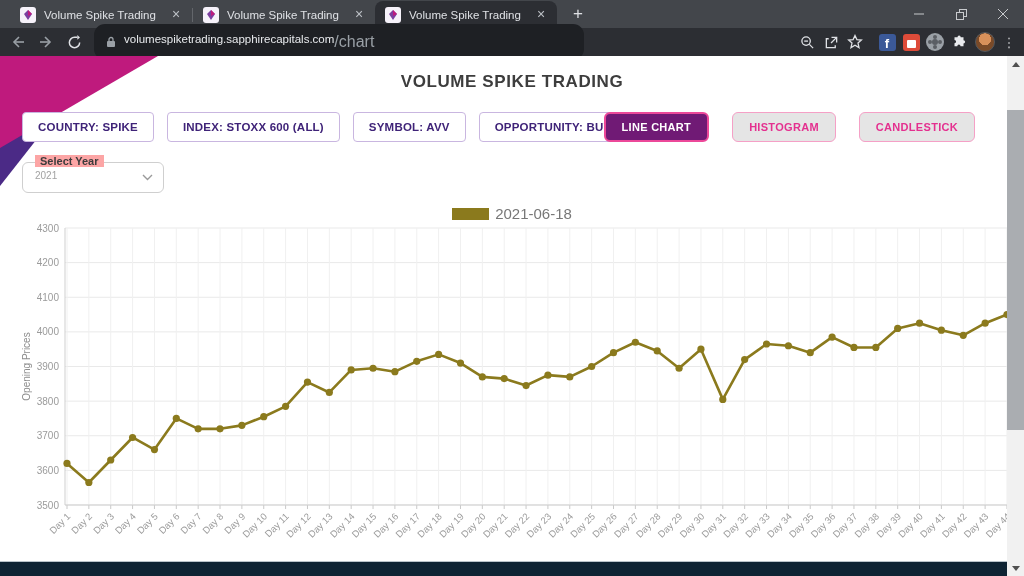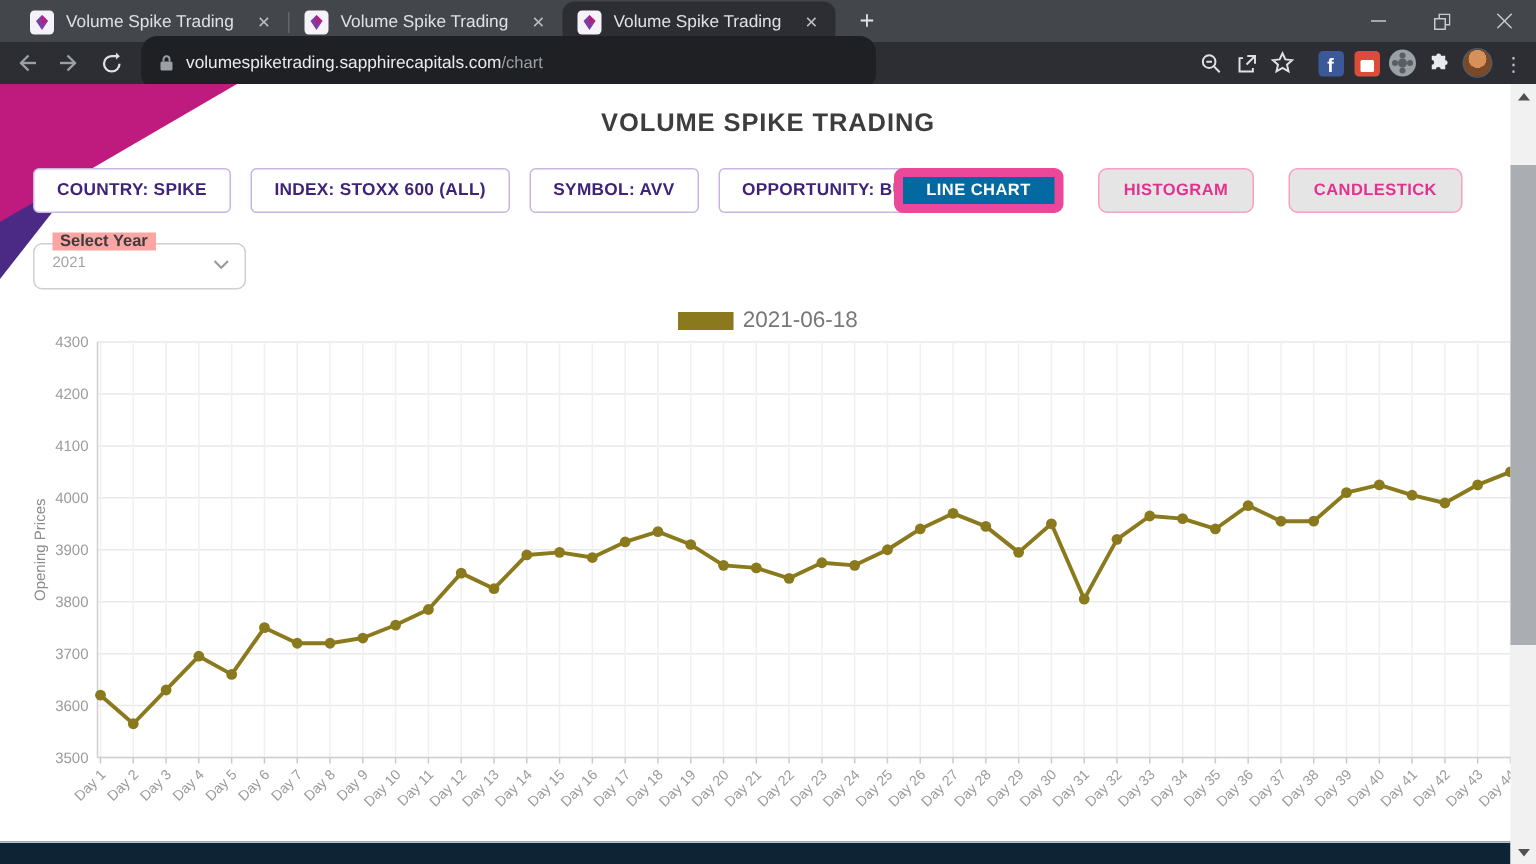--- a/index.html
+++ b/index.html
@@ -25,21 +25,21 @@
   .win-controls { position:absolute; right:0; top:0; height:28px; display:flex; }
   .win-btn { width:42px; height:28px; display:flex; align-items:center;
     justify-content:center; color:#c8cacd; font-size:12px; }
 
   .toolbar { position:absolute; left:0; top:28px; width:1024px; height:28px;
     background:#2c2e33; display:flex; align-items:center; padding:0 6px; gap:4px; }
   .navbtn { width:24px; height:24px; display:flex; align-items:center; justify-content:center; }
   .urlbar { height:22px; flex:0 0 490px; margin-left:4px; background:#1e2024;
     border-radius:11px; display:flex; align-items:center; padding:18px 12px; gap:8px; }
   .urlhost { color:#e8eaed; font-size:11.5px; }
-  .urlpath { color:#9aa0a6; font-size:11px; }
+  .urlpath { color:#9aa0a6; font-size:16px; }
   .tb-right { display:flex; align-items:center; margin-left:auto; gap:2px; }
   .ext { width:22px; height:22px; display:flex; align-items:center; justify-content:center; }
   .ext-fb { width:17px; height:17px; background:#3b5998; border-radius:3px; color:#fff;
     font-weight:bold; font-size:13px; display:flex; align-items:flex-end; justify-content:center;
     line-height:15px; }
   .ext-red { width:17px; height:17px; background:#dd4b39; border-radius:3px; position:relative; }
   .ext-red::after { content:""; position:absolute; left:4px; top:6px; width:9px; height:8px;
     background:#fff; border-radius:1px; }
   .ext-reel { width:18px; height:18px; border-radius:50%; background:#9aa0a6; position:relative; }
   .ext-reel::after { content:""; position:absolute; left:6px; top:6px; width:6px; height:6px;
@@ -61,21 +61,21 @@
     font-size:17px; font-weight:bold; color:#3d3d3d; letter-spacing:.6px; }
 
   .filters { position:absolute; left:22px; top:56px; display:flex; gap:13px; }
   .filter-btn { height:30px; padding:0 15px; display:flex; align-items:center;
     background:#fff; border:1px solid #c9b6e0; border-radius:4px; color:#3f2378;
     font-size:11.5px; font-weight:bold; letter-spacing:.2px; white-space:nowrap; }
 
   .chart-types { position:absolute; right:49px; top:56px; display:flex; gap:23px; }
   .ct-btn { height:30px; padding:0 16px; display:flex; align-items:center; border-radius:6px;
     font-size:11px; font-weight:bold; letter-spacing:.3px; }
-  .ct-btn.active { background:#0369a1; color:#fff; border:6px solid #ec4899; }
+  .ct-btn.active { background:#701a75; color:#fff; border:2px solid #ec4899; }
   .ct-btn.ghost { background:#e5e5e5; color:#e4308f; border:1px solid #f5a0c6; }
 
   .year-select { position:absolute; left:22px; top:106px; width:142px; height:31px;
     border:1px solid #cfcfcf; border-radius:6px; }
   .year-label { position:absolute; left:12px; top:-8px; background:#fca5a5; padding:0 5px;
     font-size:11px; font-weight:bold; color:#3c3c3c; }
   .year-value { position:absolute; left:12px; top:7px; font-size:10px; color:#a2a2a2; }
   .year-chevron { position:absolute; right:10px; top:9px; color:#9a9a9a; font-size:10px; }
 
   .legend { position:absolute; left:0; top:149px; width:1024px; display:flex;

